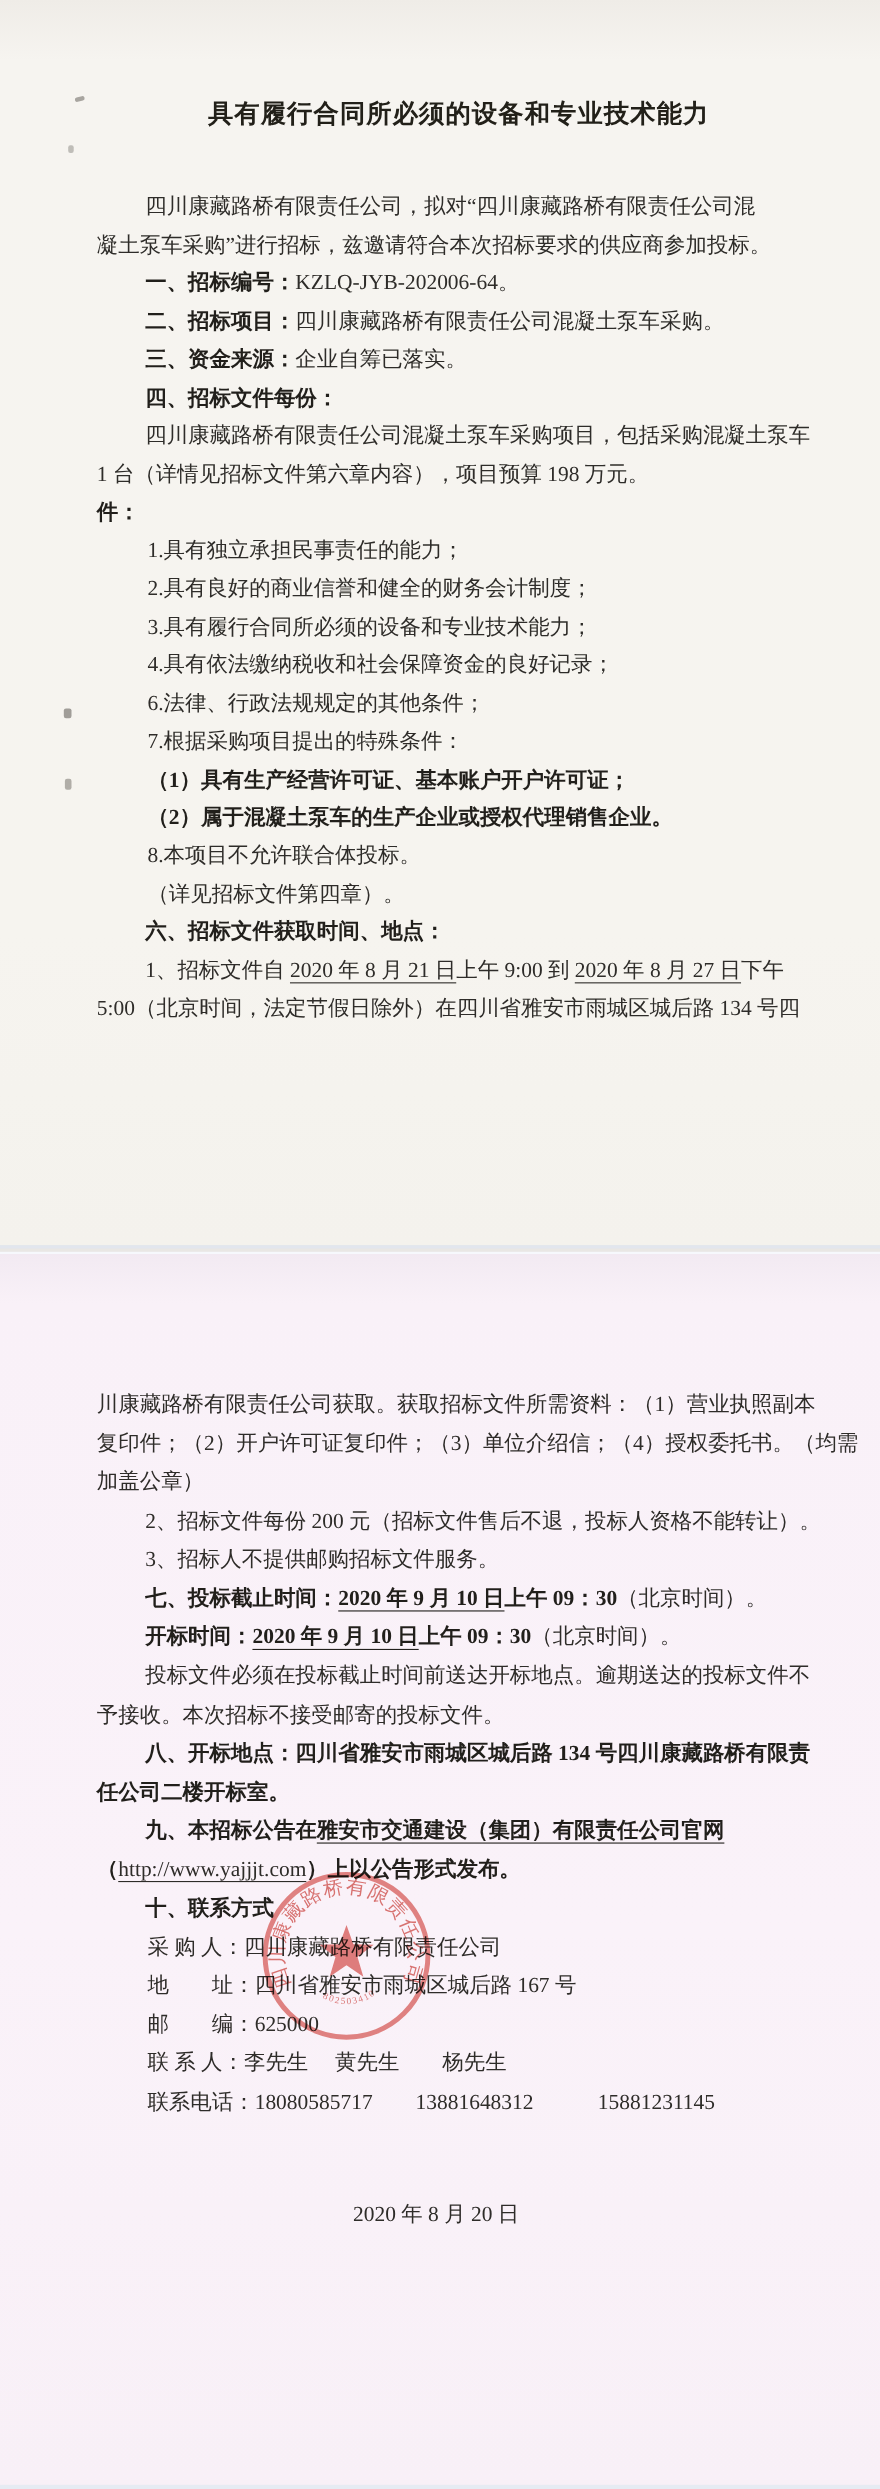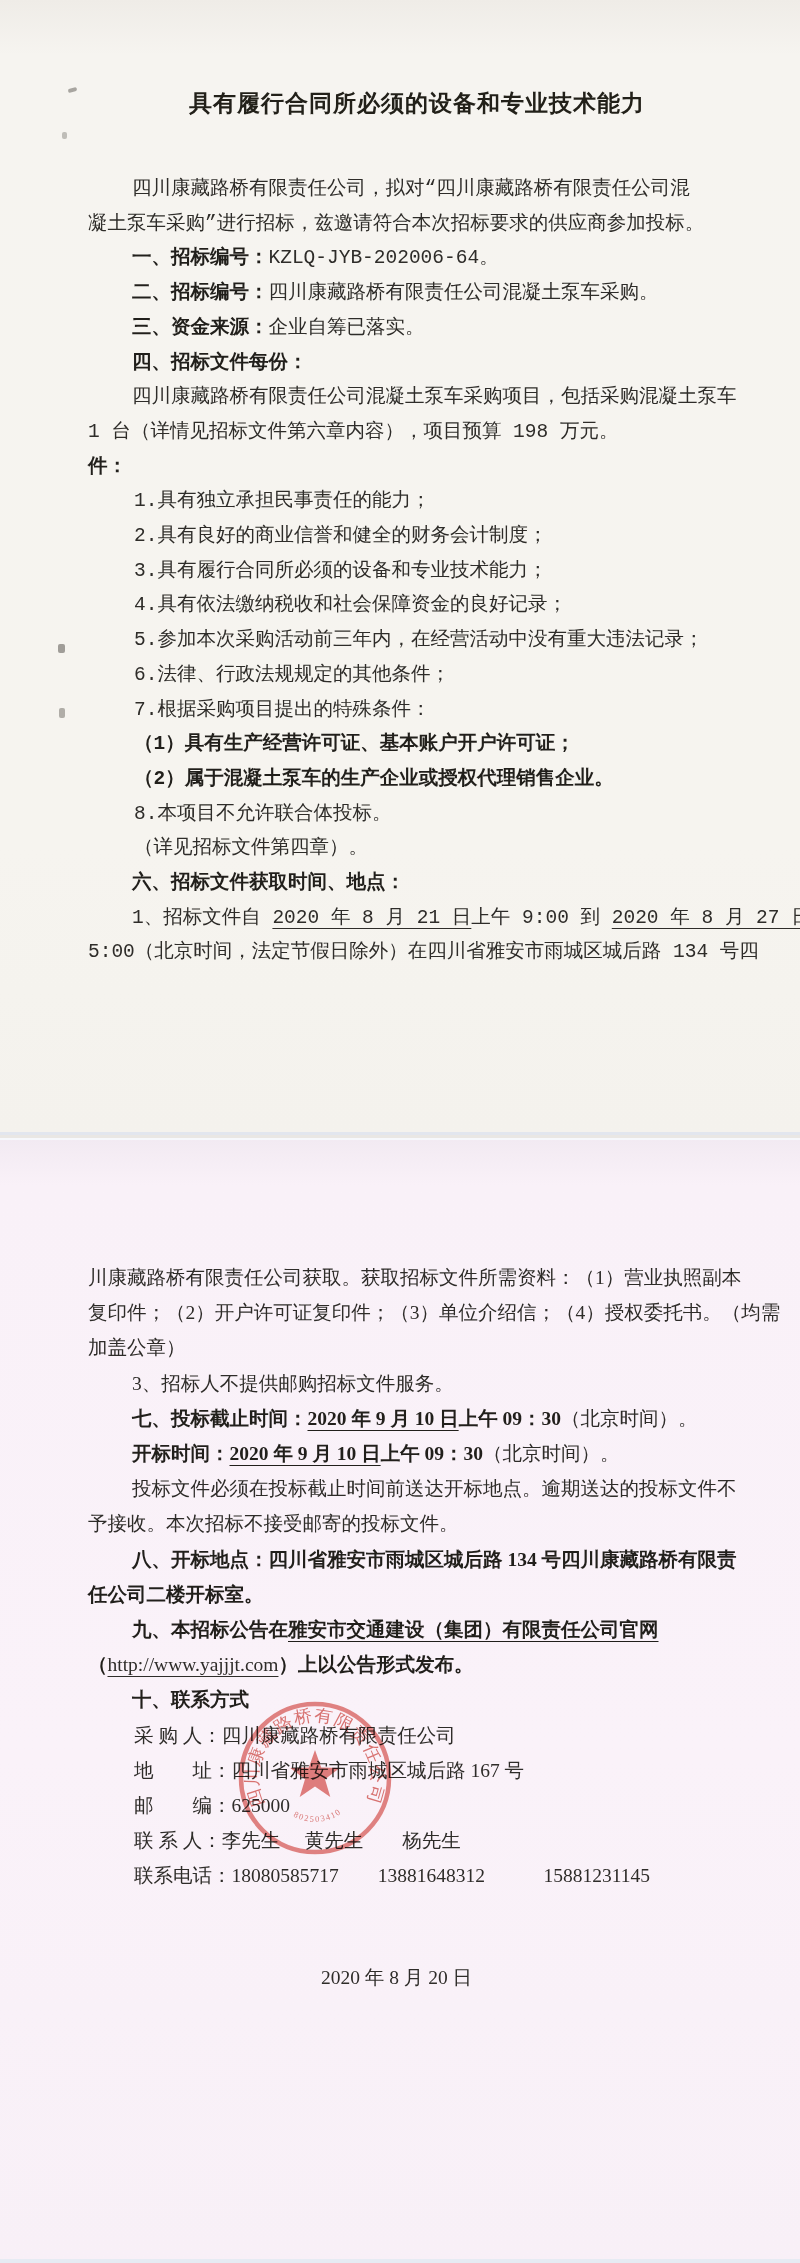--- a/index.html
+++ b/index.html
@@ -8,21 +8,21 @@
   .page{position:absolute;left:0;width:800px;box-sizing:border-box;}
   .page1{top:0;height:1135px;
     background:linear-gradient(180deg,#efece7 0,#f6f4f0 55px,#f6f4ef 75%,#f4f2ed 100%);
     border-bottom:3px solid #e2e6ee;
     padding:86px 54px 0 88px;}
   .page2{top:1138px;height:1125px;
     background:linear-gradient(180deg,#f2eaf2 0,#f9f1f8 45px,#faf2f9 55%,#f8f0f7 100%);
     border-top:2px solid #f6f8fc;border-bottom:4px solid #e6ebf3;
     padding:0 54px 16px 88px;}
   h1{margin:0;font-size:23px;line-height:36px;text-align:center;font-weight:bold;color:#222019;letter-spacing:1px;}
-  .body1{margin-top:50px;font-size:19.5px;line-height:34.7px;font-family:Liberation Mono, monospace;}
+  .body1{margin-top:50px;font-size:19.5px;line-height:34.7px;}
   .body2{margin-top:120px;font-size:19.5px;line-height:35.2px;}
   .ln{margin:0;white-space:nowrap;}
   .indent{text-indent:44px;}
   .list{padding-left:46px;}
   .b{font-weight:bold;color:#211f1b;}
   .u{text-decoration:underline;text-underline-offset:5px;text-decoration-thickness:1px;}
   .date-line{margin:70px 41px 0 0;text-align:center;font-size:19.5px;}
   .seal{position:absolute;left:235px;top:1698px;width:160px;height:160px;
     mix-blend-mode:multiply;opacity:.88;pointer-events:none;}
   .seal text{font-family:"Liberation Serif","DejaVu Serif",serif;}
@@ -36,31 +36,30 @@
 <body>
 
 <div id="canvas">
 
   <div class="page page1">
     <h1>具有履行合同所必须的设备和专业技术能力</h1>
     <div class="body1" id="p1body">
         <p class="ln indent"><span>四川康藏路桥有限责任公司，拟对“四川康藏路桥有限责任公司混</span></p>
         <p class="ln "><span>凝土泵车采购”进行招标，兹邀请符合本次招标要求的供应商参加投标。</span></p>
         <p class="ln indent"><span class="b">一、招标编号：</span><span>KZLQ-JYB-202006-64。</span></p>
-        <p class="ln indent"><span class="b">二、招标编号：</span><span>四川康藏路桥有限责任公司混凝土泵车采购。</span></p>
+        <p class="ln indent"><span class="b">二、招标项目：</span><span>四川康藏路桥有限责任公司混凝土泵车采购。</span></p>
         <p class="ln indent"><span class="b">三、资金来源：</span><span>企业自筹已落实。</span></p>
         <p class="ln indent"><span class="b">四、招标文件每份：</span></p>
         <p class="ln indent"><span>四川康藏路桥有限责任公司混凝土泵车采购项目，包括采购混凝土泵车</span></p>
         <p class="ln "><span>1 台（详情见招标文件第六章内容），项目预算 198 万元。</span></p>
         <p class="ln "><span class="b">件：</span></p>
         <p class="ln list"><span>1.具有独立承担民事责任的能力；</span></p>
         <p class="ln list"><span>2.具有良好的商业信誉和健全的财务会计制度；</span></p>
         <p class="ln list"><span>3.具有履行合同所必须的设备和专业技术能力；</span></p>
         <p class="ln list"><span>4.具有依法缴纳税收和社会保障资金的良好记录；</span></p>
-        <p class="ln list"><span>5.参加本次采购活动前三年内，在经营活动中没有重大违法记录；</span></p>
         <p class="ln list"><span>6.法律、行政法规规定的其他条件；</span></p>
         <p class="ln list"><span>7.根据采购项目提出的特殊条件：</span></p>
         <p class="ln list"><span class="b">（1）具有生产经营许可证、基本账户开户许可证；</span></p>
         <p class="ln list"><span class="b">（2）属于混凝土泵车的生产企业或授权代理销售企业。</span></p>
         <p class="ln list"><span>8.本项目不允许联合体投标。</span></p>
         <p class="ln list"><span>（详见招标文件第四章）。</span></p>
         <p class="ln indent"><span class="b">六、招标文件获取时间、地点：</span></p>
         <p class="ln indent"><span>1、招标文件自 </span><span class="u">2020 年 8 月 21 日</span><span>上午 9:00 到 </span><span class="u">2020 年 8 月 27 日</span><span>下午</span></p>
         <p class="ln "><span>5:00（北京时间，法定节假日除外）在四川省雅安市雨城区城后路 134 号四</span></p>
       </div>
@@ -68,20 +67,21 @@
     <div class="speck s2"></div>
     <div class="speck s3"></div>
     <div class="speck s4"></div>
   </div>
 
   <div class="page page2">
     <div class="body2" id="p2body">
         <p class="ln "><span>川康藏路桥有限责任公司获取。获取招标文件所需资料：（1）营业执照副本</span></p>
         <p class="ln "><span>复印件；（2）开户许可证复印件；（3）单位介绍信；（4）授权委托书。（均需</span></p>
         <p class="ln "><span>加盖公章）</span></p>
+        <p class="ln indent"><span>2、招标文件每份 200 元（招标文件售后不退，投标人资格不能转让）。</span></p>
         <p class="ln indent"><span>3、招标人不提供邮购招标文件服务。</span></p>
         <p class="ln indent"><span class="b">七、投标截止时间：</span><span class="b u">2020 年 9 月 10 日</span><span class="b">上午 09：30</span><span>（北京时间）。</span></p>
         <p class="ln indent"><span class="b">开标时间：</span><span class="b u">2020 年 9 月 10 日</span><span class="b">上午 09：30</span><span>（北京时间）。</span></p>
         <p class="ln indent"><span>投标文件必须在投标截止时间前送达开标地点。逾期送达的投标文件不</span></p>
         <p class="ln "><span>予接收。本次招标不接受邮寄的投标文件。</span></p>
         <p class="ln indent"><span class="b">八、开标地点：四川省雅安市雨城区城后路 134 号四川康藏路桥有限责</span></p>
         <p class="ln "><span class="b">任公司二楼开标室。</span></p>
         <p class="ln indent"><span class="b">九、本招标公告在</span><span class="b u">雅安市交通建设（集团）有限责任公司官网</span></p>
         <p class="ln "><span class="b">（</span><span class="u">http://www.yajjjt.com</span><span class="b">）</span><span class="b">上以公告形式发布。</span></p>
         <p class="ln indent"><span class="b">十、联系方式</span></p>

